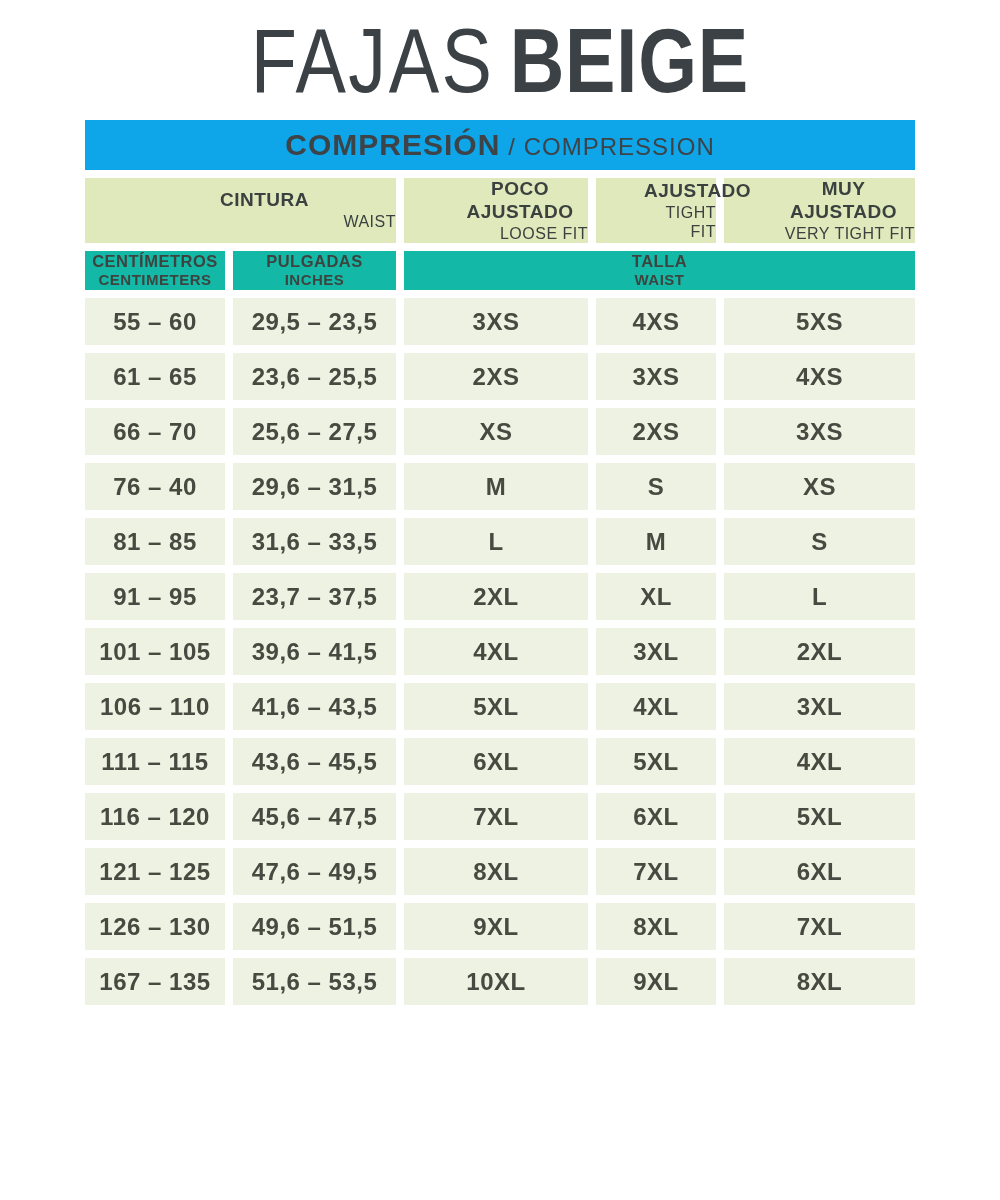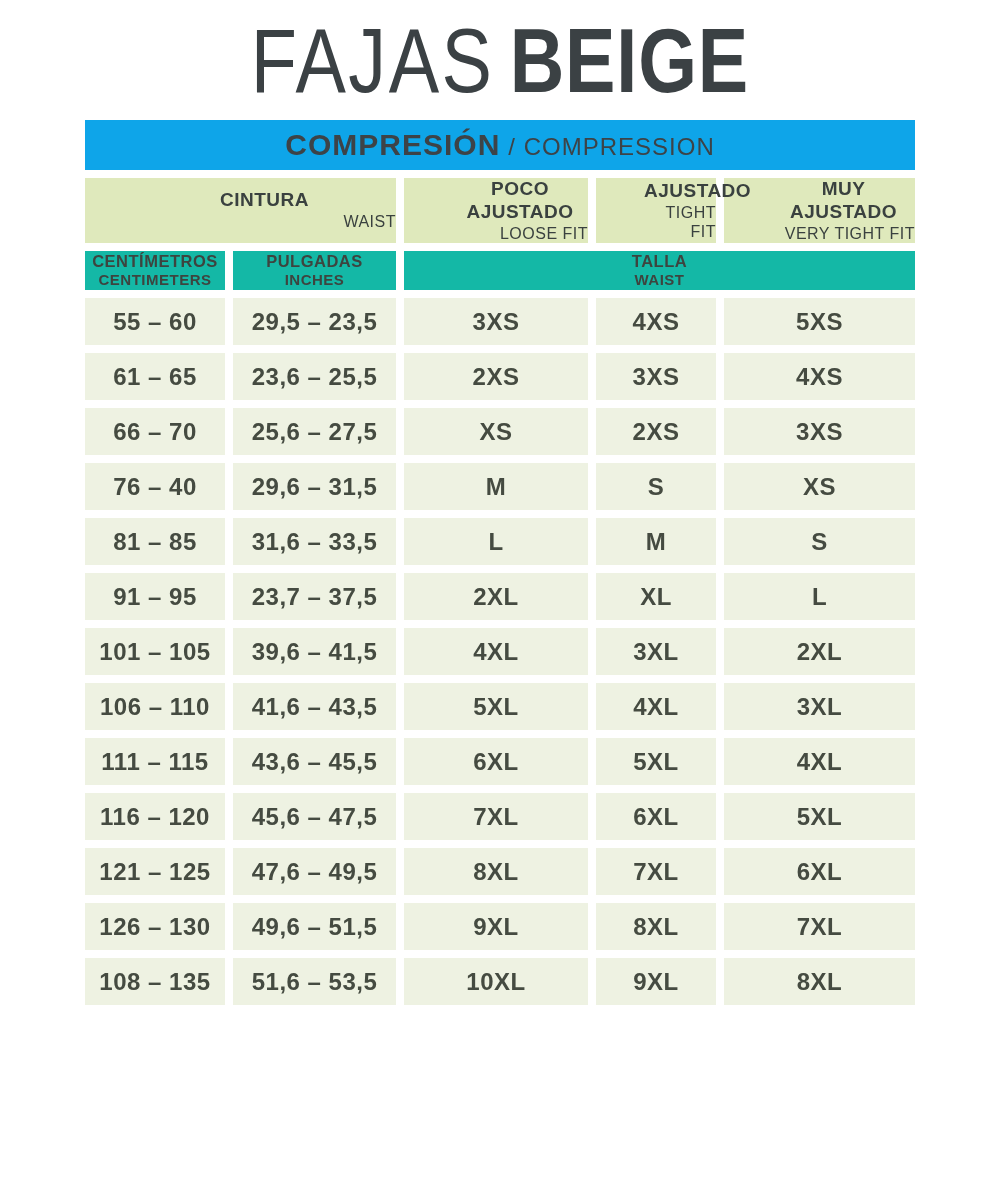--- a/index.html
+++ b/index.html
@@ -224,21 +224,21 @@
           <td class="cell">6XL</td>
         </tr>
         <tr>
           <td class="cell">126 – 130</td>
           <td class="cell">49,6 – 51,5</td>
           <td class="cell">9XL</td>
           <td class="cell">8XL</td>
           <td class="cell">7XL</td>
         </tr>
         <tr>
-          <td class="cell">108 – 135</td>
+          <td class="cell">167 – 135</td>
           <td class="cell">51,6 – 53,5</td>
           <td class="cell">10XL</td>
           <td class="cell">9XL</td>
           <td class="cell">8XL</td>
         </tr>
       </tbody>
   </table>
 
 </div>
 

